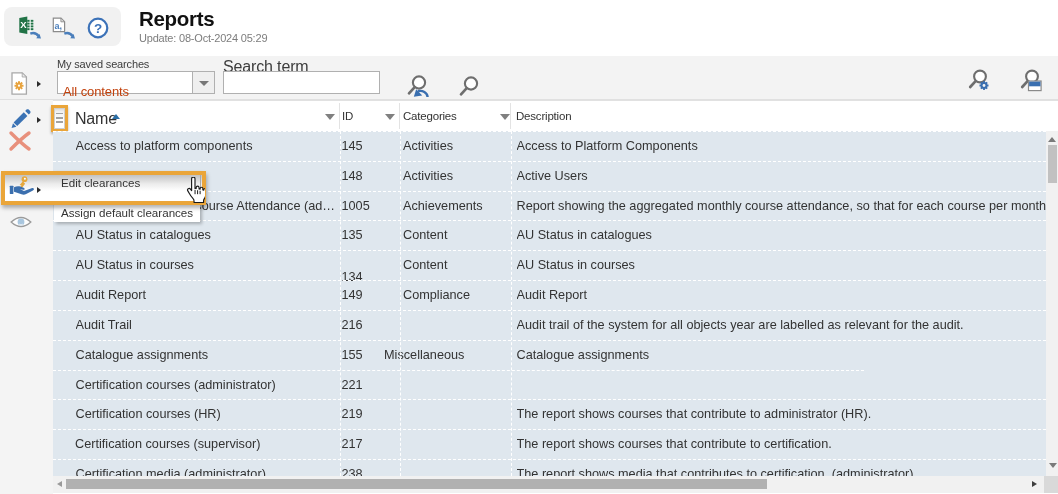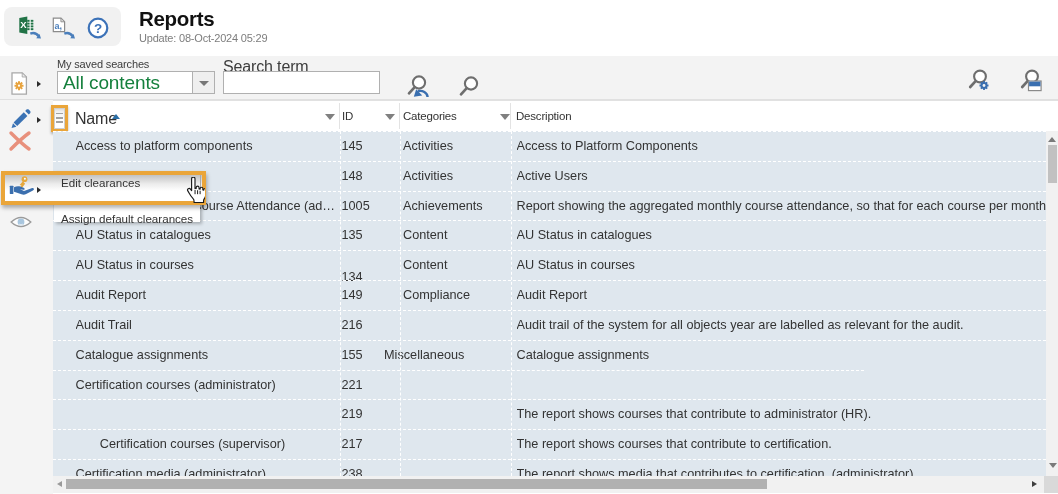--- a/index.html
+++ b/index.html
@@ -43,21 +43,21 @@
 
 <div class="abs txt" style="left:139px; top:6.5px; font-size:20.5px; font-weight:bold; letter-spacing:-0.3px; color:#111;">Reports</div>
 <div class="abs txt" style="left:139px; top:32px; font-size:11px; letter-spacing:-0.2px; color:#7d7d7d;">Update: 08-Oct-2024 05:29</div>
 
 <div class="abs" style="left:0; top:56px; width:1058px; height:44px; background:#f3f3f3; border-bottom:1px solid #e0e0e0;"></div>
 
 <div class="abs" style="left:0; top:100px; width:53px; height:394px; background:#f4f4f4;"></div>
 
 <div class="abs txt" style="left:57px; top:58px; font-size:11px; letter-spacing:-0.15px; color:#3c3c3c;">My saved searches</div>
 <div class="abs" style="left:57px; top:71px; width:158px; height:23px; background:#fff; border:1px solid #b0b0b0;">
-  <div class="abs txt" style="left:5px; top:0; font-size:19px; letter-spacing:-0.1px; color:#15803d;">All contents</div>
+  <div class="abs txt" style="left:5px; top:12px; font-size:13px; letter-spacing:-0.1px; color:#c2410c;">All contents</div>
   <div class="abs" style="right:0; top:0; width:22px; height:21px; background:#efefef; border-left:1px solid #b0b0b0;">
     <div class="abs" style="left:5.5px; top:8.5px; width:0; height:0; border-left:5px solid transparent; border-right:5px solid transparent; border-top:5.5px solid #777;"></div>
   </div>
 </div>
 <div class="abs txt" style="left:223px; top:58px; font-size:16px; letter-spacing:-0.15px; color:#3c3c3c;">Search term</div>
 <div class="abs" style="left:223px; top:71px; width:157px; height:23px; background:#fff; border:1px solid #b0b0b0;"></div>
 
 <svg class="abs" style="left:404px; top:71px;" width="32" height="30" viewBox="0 0 32 30">
   <circle cx="15" cy="11.5" r="6.1" fill="#fff" stroke="#6e6e6e" stroke-width="2.1"></circle>
   <path d="M10.5 16.3 L5.0 22.3" stroke="#6e6e6e" stroke-width="2.7" stroke-linecap="round"></path>
@@ -179,26 +179,27 @@
       <div style="position:absolute; left:288.5px; top:0; height:29.83px; line-height:28.5px; white-space:nowrap;">155</div>
       <div style="position:absolute; left:331px; top:0; height:29.83px; line-height:28.5px; white-space:nowrap;">Miscellaneous</div>
       <div style="position:absolute; left:463.5px; top:0; width:529px; height:29.83px; line-height:28.5px; white-space:nowrap; overflow:hidden;">Catalogue assignments</div>
     </div>
 <div style="position:absolute; left:0; top:238.64px; width:811px; height:29.83px; border-top:1px dashed #fff; font-size:12.7px; color:#333;">
       <div style="position:absolute; left:22.5px; top:0; width:261px; height:29.83px; line-height:28.5px; white-space:nowrap; overflow:hidden; text-overflow:ellipsis;">Certification courses (administrator)</div>
       <div style="position:absolute; left:288.5px; top:0; height:29.83px; line-height:28.5px; white-space:nowrap;">221</div>
       <div style="position:absolute; left:350px; top:0; height:29.83px; line-height:28.5px; white-space:nowrap;"></div>
     </div>
 <div style="position:absolute; left:0; top:268.47px; width:993px; height:29.83px; border-top:1px dashed #fff; font-size:12.7px; color:#333;">
+      <div style="position:absolute; left:22.5px; top:0; width:261px; height:29.83px; line-height:28.5px; white-space:nowrap; overflow:hidden; text-overflow:ellipsis;">Certification courses (HR)</div>
       <div style="position:absolute; left:288.5px; top:0; height:29.83px; line-height:28.5px; white-space:nowrap;">219</div>
       <div style="position:absolute; left:350px; top:0; height:29.83px; line-height:28.5px; white-space:nowrap;"></div>
       <div style="position:absolute; left:463.5px; top:0; width:529px; height:29.83px; line-height:28.5px; white-space:nowrap; overflow:hidden;">The report shows courses that contribute to administrator (HR).</div>
     </div>
 <div style="position:absolute; left:0; top:298.3px; width:993px; height:29.83px; border-top:1px dashed #fff; font-size:12.7px; color:#333;">
-      <div style="position:absolute; left:9px; top:0; width:261px; height:29.83px; line-height:28.5px; white-space:nowrap; overflow:hidden; text-overflow:ellipsis;text-align:center;">Certification courses (supervisor)</div>
+      <div style="position:absolute; left:22px; top:0; width:261px; height:29.83px; line-height:28.5px; white-space:nowrap; overflow:hidden; text-overflow:ellipsis;">Certification courses (supervisor)</div>
       <div style="position:absolute; left:288.5px; top:0; height:29.83px; line-height:28.5px; white-space:nowrap;">217</div>
       <div style="position:absolute; left:350px; top:0; height:29.83px; line-height:28.5px; white-space:nowrap;"></div>
       <div style="position:absolute; left:463.5px; top:0; width:529px; height:29.83px; line-height:28.5px; white-space:nowrap; overflow:hidden;">The report shows courses that contribute to certification.</div>
     </div>
 <div style="position:absolute; left:0; top:328.13px; width:993px; height:29.83px; border-top:1px dashed #fff; font-size:12.7px; color:#333;">
       <div style="position:absolute; left:22.5px; top:0; width:261px; height:29.83px; line-height:28.5px; white-space:nowrap; overflow:hidden; text-overflow:ellipsis;">Certification media (administrator)</div>
       <div style="position:absolute; left:288.5px; top:0; height:29.83px; line-height:28.5px; white-space:nowrap;">238</div>
       <div style="position:absolute; left:350px; top:0; height:29.83px; line-height:28.5px; white-space:nowrap;"></div>
       <div style="position:absolute; left:463.5px; top:0; width:529px; height:29.83px; line-height:28.5px; white-space:nowrap; overflow:hidden;">The report shows media that contributes to certification. (administrator)</div>
     </div>
@@ -212,21 +213,21 @@
 <div class="abs" style="left:1047.5px; top:145px; width:9px; height:38px; background:#c1c1c1;"></div>
 <div class="abs" style="left:1048.5px; top:463px; width:0; height:0; border-left:4px solid transparent; border-right:4px solid transparent; border-top:5px solid #7a7a7a;"></div>
 
 <div class="abs" style="left:53px; top:476px; width:991px; height:17px; background:#f1f1f1;"></div>
 <div class="abs" style="left:57px; top:481px; width:0; height:0; border-top:3.5px solid transparent; border-bottom:3.5px solid transparent; border-right:5px solid #9a9a9a;"></div>
 <div class="abs" style="left:66px; top:478.5px; width:701px; height:10.5px; background:#b1b1b1;"></div>
 <div class="abs" style="left:1032px; top:481px; width:0; height:0; border-top:3.5px solid transparent; border-bottom:3.5px solid transparent; border-left:5px solid #3f3f3f;"></div>
 <div class="abs" style="left:1044px; top:476px; width:14px; height:17px; background:#d9d9d9;"></div>
 
 <div class="abs" style="left:54px; top:171px; width:146px; height:51px; background:#fff; box-shadow:2px 2px 3px rgba(0,0,0,0.25);"></div>
-<div class="abs txt" style="left:61px; top:212px; font-size:11.6px; color:#333;">Assign default clearances</div>
+<div class="abs txt" style="left:61px; top:206px; font-size:11.6px; color:#333;">Assign default clearances</div>
 
 <div class="abs" style="left:1px; top:171px; width:205px; height:34px; border:4px solid #eaa539; background:linear-gradient(180deg,#c2c2c2 0px,#ececec 9px,#ffffff 16px); box-shadow:1px 3px 4px rgba(0,0,0,0.3);"></div>
 <div class="abs" style="left:199.5px; top:175px; width:1px; height:25px; background:#a8a8a8;"></div>
 <div class="abs txt" style="left:61px; top:175.5px; font-size:11.6px; color:#333;">Edit clearances</div>
 
 <svg class="abs" style="left:9px; top:175px; z-index:5;" width="26" height="24" viewBox="0 0 26 24">
   <g fill="#e6a83e">
     <circle cx="15.5" cy="4.2" r="2.9"></circle>
     <circle cx="15.9" cy="3.8" r="1.0" fill="#fff"></circle>
     <path d="M13.9 6.3 L10.6 10.0 l1.9 0.6 -0.9 1.1 1.1 1.6 3.4-4.6 z"></path>

